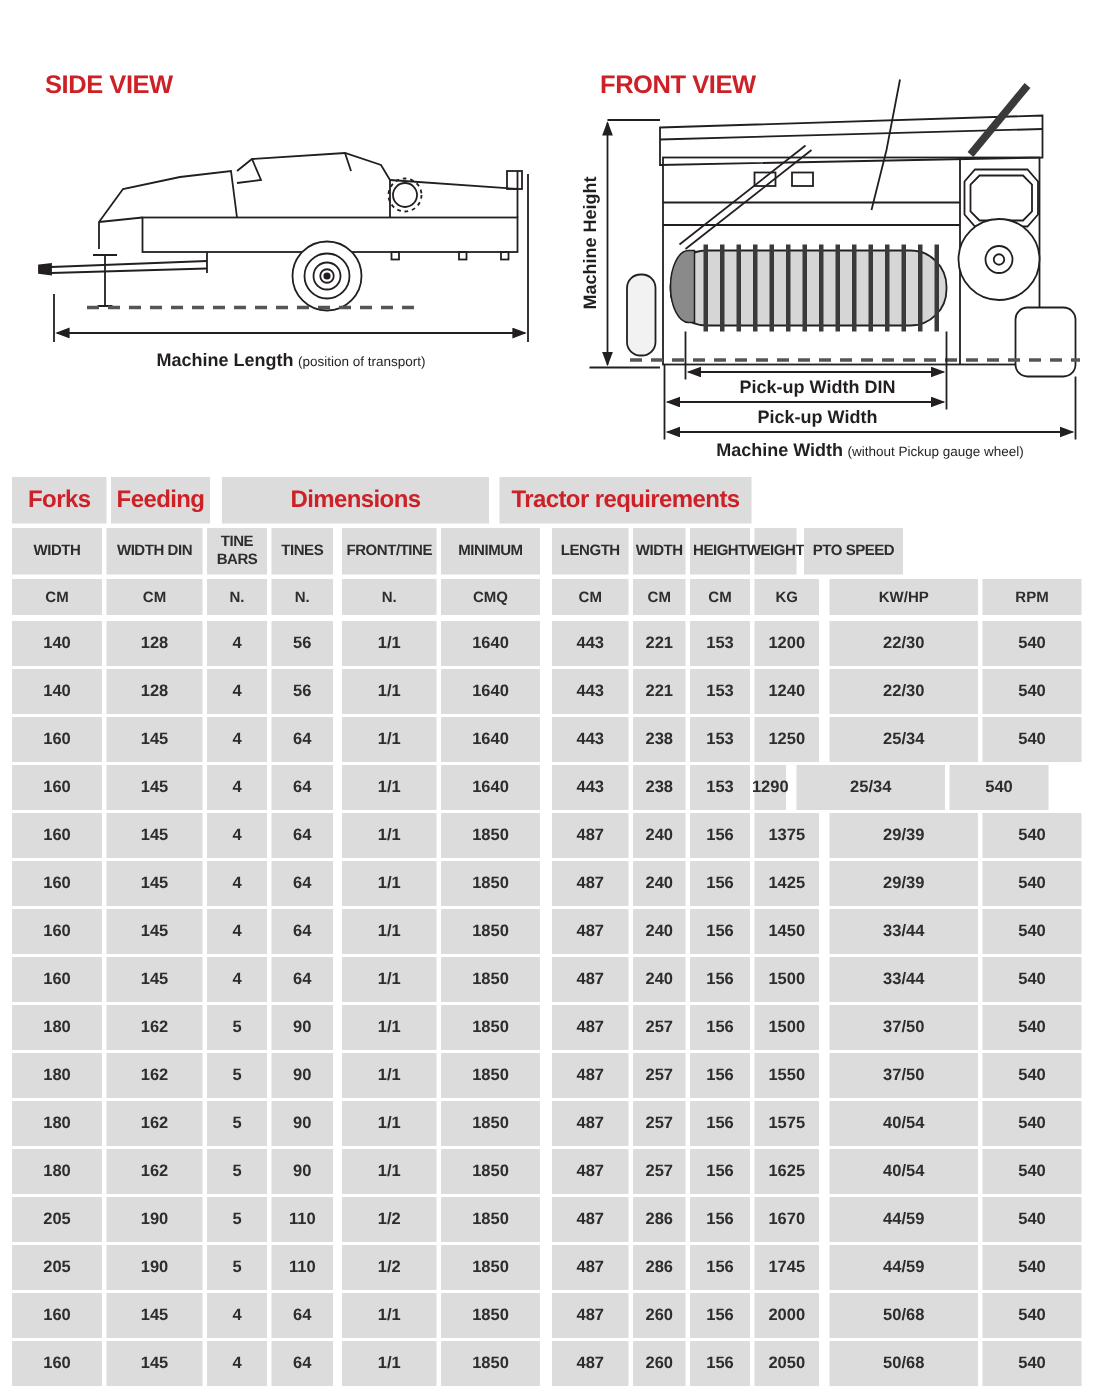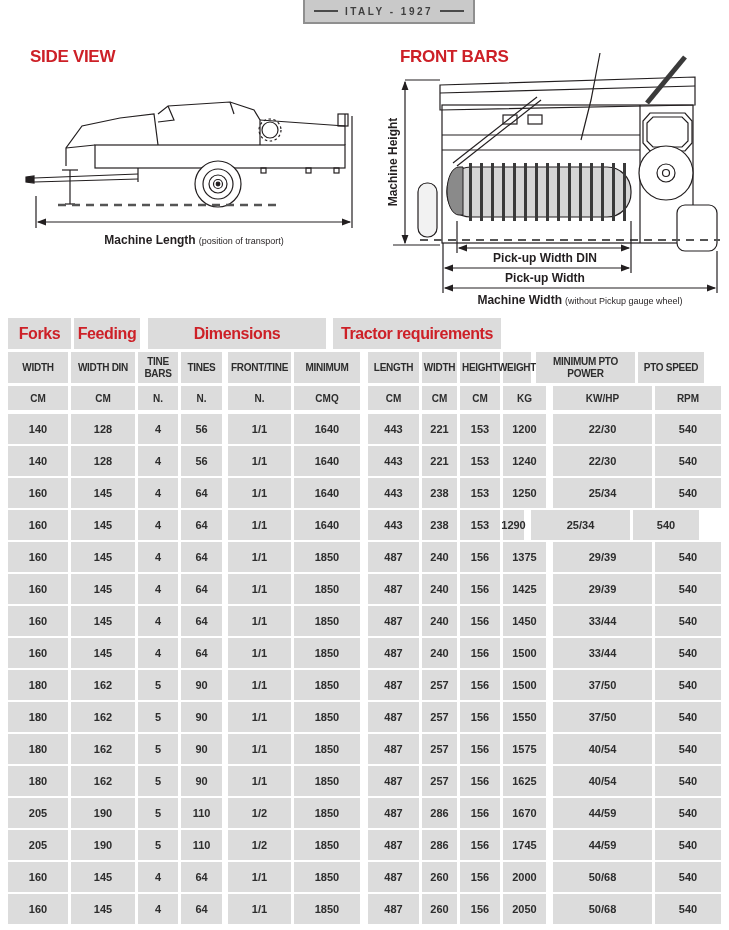--- a/index.html
+++ b/index.html
@@ -36,28 +36,23 @@
   .head-row .cell { height:31px; margin-bottom:3px; font-size:10px; font-weight:bold;
           line-height:1.15; letter-spacing:-0.3px; padding:0 1px; }
   .units-row .cell { height:24px; margin-bottom:4px; font-size:10px; font-weight:bold; }
   .data-row .cell { height:30px; margin-bottom:2px; font-size:11px; font-weight:bold; color:#2d2d2d; }
 </style>
 </head>
 <body>
 
 <div id="page">
 
-  <div id="logo-box">
-    <span class="dash"></span>
-    <span class="logo-text">ITALY - 1927</span>
-    <span class="dash"></span>
-  </div>
 
   <div class="view-title" id="side-title">SIDE VIEW</div>
-  <div class="view-title" id="front-title">FRONT BARS</div>
+  <div class="view-title" id="front-title">FRONT VIEW</div>
 
   <svg id="side-svg" class="drawing" width="367" height="195" viewBox="0 0 367 195">
     <defs>
       <marker id="ar" markerWidth="9" markerHeight="8" refX="7" refY="3" orient="auto-start-reverse">
         <path d="M0,0 L8,3 L0,6 z" fill="#231f20"></path>
       </marker>
     </defs>
     <g stroke="#231f20" stroke-width="1.2" fill="none">
 
       <rect x="87" y="75" width="250" height="23"></rect>
@@ -193,21 +188,20 @@
         <div class="cell" style="width: 60px; margin-right: 3px;">WIDTH</div>
         <div class="cell" style="width: 64px; margin-right: 3px;">WIDTH DIN</div>
         <div class="cell" style="width: 40px; margin-right: 3px;">TINE BARS</div>
         <div class="cell" style="width: 41px; margin-right: 6px;">TINES</div>
         <div class="cell" style="width: 63px; margin-right: 3px;">FRONT/TINE</div>
         <div class="cell" style="width: 66px; margin-right: 8px;">MINIMUM</div>
         <div class="cell" style="width: 51px; margin-right: 3px;">LENGTH</div>
         <div class="cell" style="width: 35px; margin-right: 3px;">WIDTH</div>
         <div class="cell" style="width: 40px; margin-right: 3px;">HEIGHT</div>
         <div class="cell" style="width: 28px; margin-right: 5px;">WEIGHT</div>
-        <div class="cell" style="width: 99px; margin-right: 3px;">MINIMUM PTO POWER</div>
         <div class="cell" style="width: 66px; margin-right: 0px;">PTO SPEED</div>
       </div>
     <div class="trow units-row">
         <div class="cell" style="width: 60px; margin-right: 3px;">CM</div>
         <div class="cell" style="width: 64px; margin-right: 3px;">CM</div>
         <div class="cell" style="width: 40px; margin-right: 3px;">N.</div>
         <div class="cell" style="width: 41px; margin-right: 6px;">N.</div>
         <div class="cell" style="width: 63px; margin-right: 3px;">N.</div>
         <div class="cell" style="width: 66px; margin-right: 8px;">CMQ</div>
         <div class="cell" style="width: 51px; margin-right: 3px;">CM</div>

